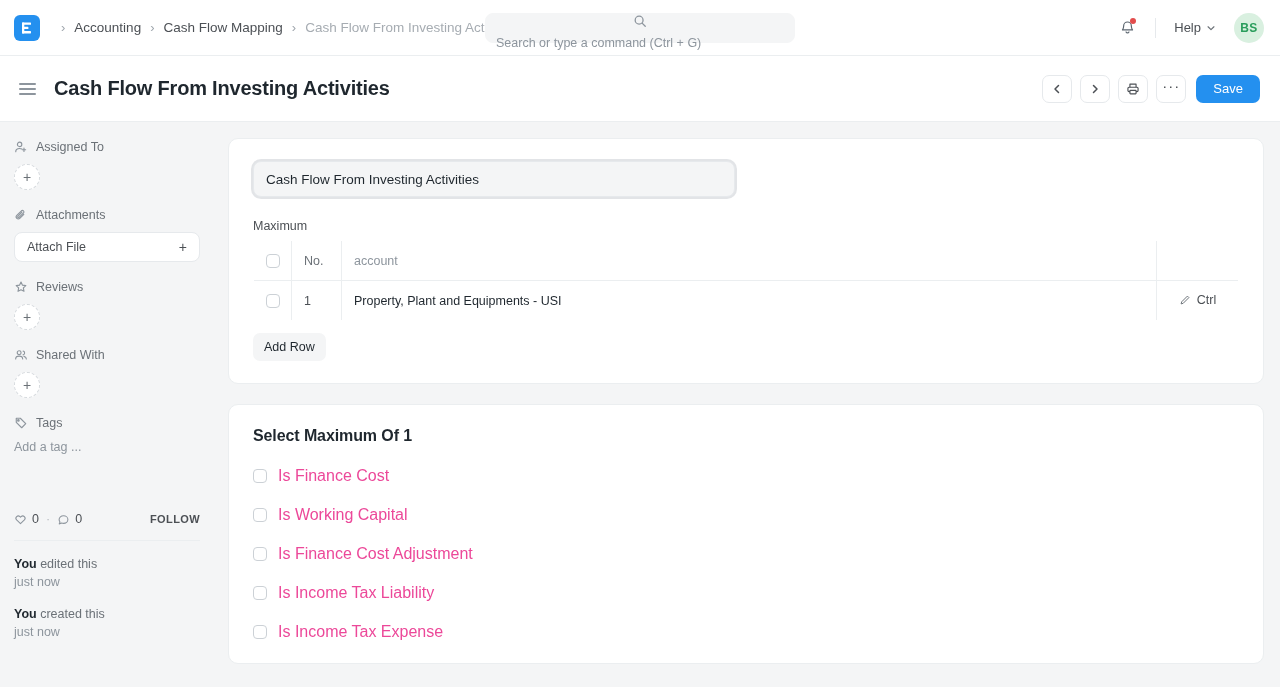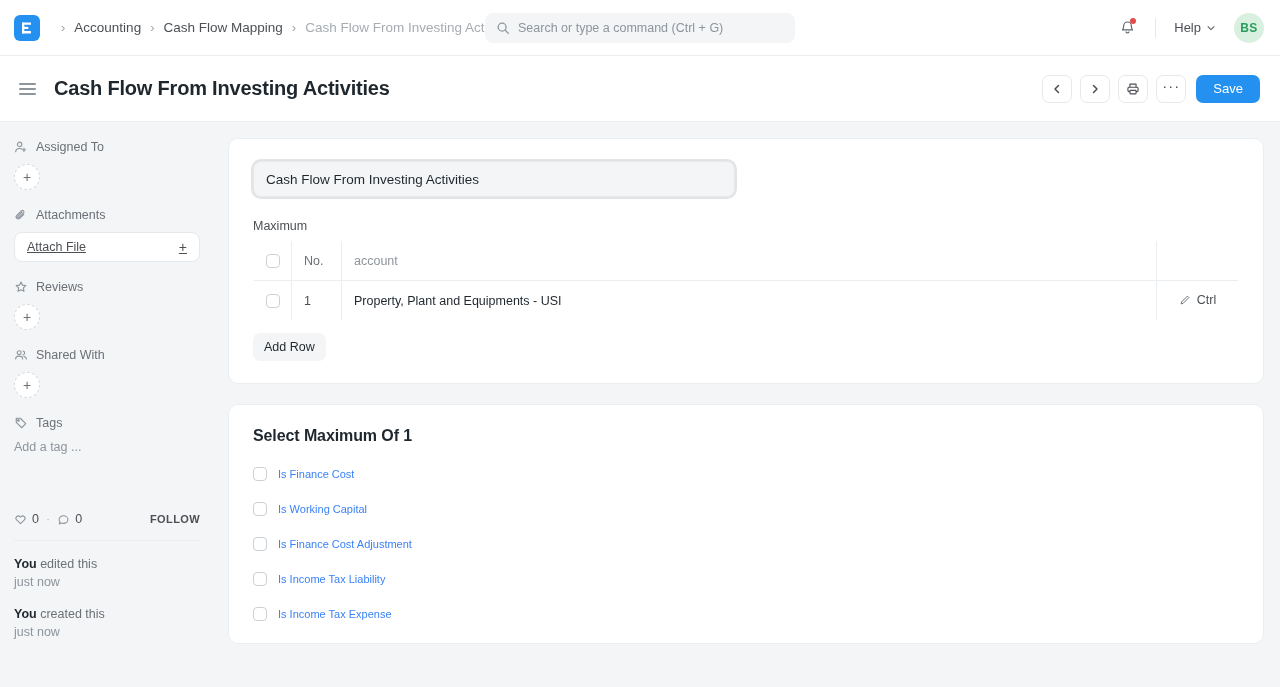--- a/index.html
+++ b/index.html
@@ -60,20 +60,21 @@
   }
   .search-box {
     height: 30px;
     background: #f4f5f6;
     border: 1px solid #f4f5f6;
     border-radius: 8px;
     display: flex;
     align-items: center;
     padding: 0 10px;
     gap: 8px;
+    flex-direction: column;
   }
   .search-box input {
     border: 0; outline: 0; background: transparent;
     font-family: inherit;
     font-size: 12.5px;
     color: #1f272e;
     width: 100%;
   }
   .search-box input::placeholder { color: #8d959d; }
 
@@ -229,21 +230,20 @@
     border: 1px solid #e6e9ec;
     border-radius: 8px;
     background: #ffffff;
     display: flex; align-items: center;
     justify-content: space-between;
     padding: 0 12px;
     font-size: 12.5px;
     color: #4c5055;
     cursor: pointer;
     margin-bottom: 18px;
-    text-decoration: underline;
   }
   .attach-file .plus { font-size: 14px; color: #4c5055; }
   .tag-add {
     font-size: 12.5px;
     color: #8d959d;
     cursor: pointer;
     margin-bottom: 10px;
   }
   .side-stats {
     display: flex;
@@ -373,21 +373,21 @@
     margin-bottom: 22px;
   }
   .check-row {
     display: flex;
     align-items: center;
     gap: 11px;
     margin-bottom: 21px;
     cursor: pointer;
   }
   .check-row:last-child { margin-bottom: 0; }
-  .check-row .lbl { font-size: 11px; color: #3b82f6; }
+  .check-row .lbl { font-size: 16px; color: #ec4899; }
 </style>
 </head>
 <body>
 
 <div class="navbar">
   <div class="logo">
     <svg width="14" height="14" viewBox="0 0 14 14" aria-hidden="true">
       <rect x="2" y="1.5" width="9" height="2.3" rx="0.6" fill="#ffffff"></rect>
       <rect x="2" y="5.8" width="6.4" height="2.3" rx="0.6" fill="#ffffff"></rect>
       <rect x="2" y="10.1" width="9" height="2.3" rx="0.6" fill="#ffffff"></rect>

